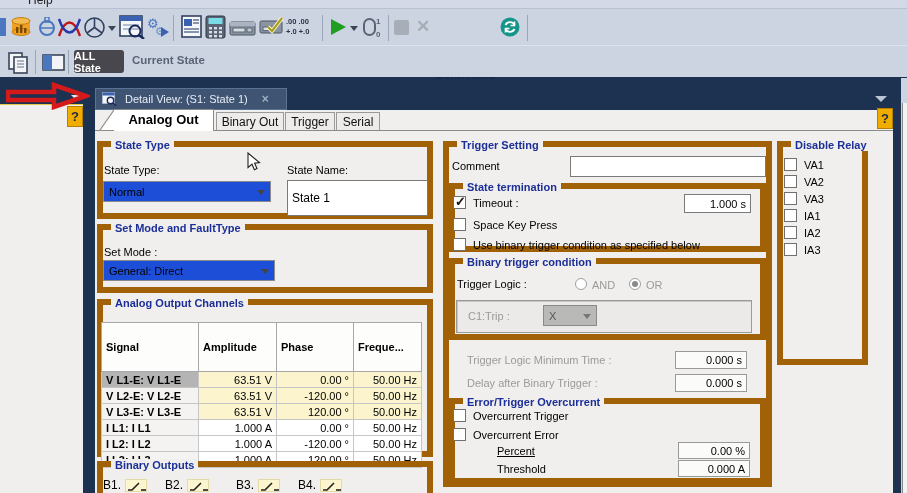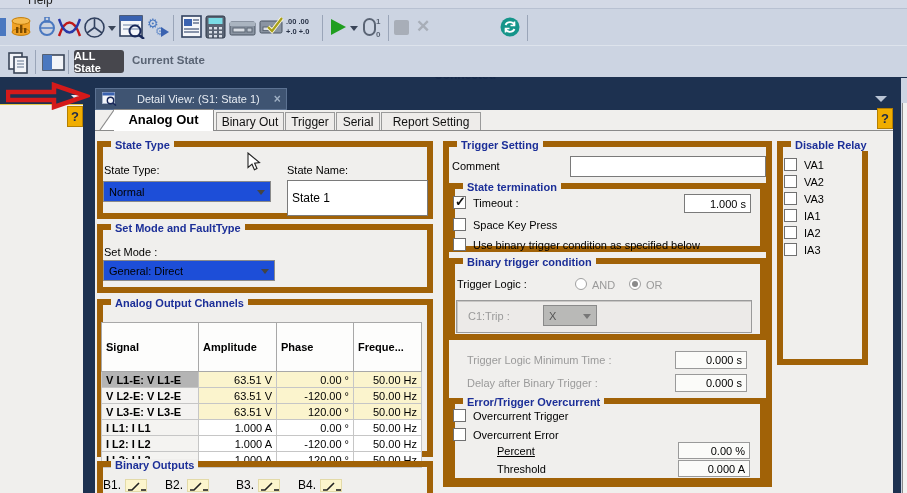--- a/index.html
+++ b/index.html
@@ -24,21 +24,21 @@
     display:flex; align-items:center; justify-content:center; }
   .currentstate { color:#5a6474; font-weight:bold; font-size:11.5px; }
 
   
   .left-panel { left:0; top:104px; width:83px; height:389px; background:#f0efed; border-top:1px solid #e6c84a; }
   .help-badge { width:16px; height:21px; background:#f0ad00; border:1px solid #b57f00; color:#1d2a4a;
     font-weight:bold; font-size:13px; display:flex; align-items:center; justify-content:center; }
 
   .dv-titletab { left:95px; top:88px; width:192px; height:22px; background:#3f5472; border:1px solid #5c7292;
     display:flex; align-items:center; }
-  .dv-title { color:#e8edf4; font-size:11px; margin-left:20px; white-space:nowrap; }
+  .dv-title { color:#e8edf4; font-size:11px; margin-left:8px; white-space:nowrap; }
   .dv-close { color:#9fb0c4; font-size:12px; font-weight:bold; margin-left:14px; }
   .nav-chevron { width:0; height:0; border-left:6px solid transparent; border-right:6px solid transparent; border-top:6px solid #b9c4d4; }
 
   .tabstrip { left:95px; top:110px; width:798px; height:20px; background:#f0efed; }
   .dv-content { left:95px; top:130px; width:798px; height:363px; background:#f0efed; border-top:1px solid #8a8a8a; }
   .tab { position:absolute; background:#eeecea; border:1px solid #9a9a9a; border-bottom:none; text-align:center;
     font-size:12px; color:#111; line-height:18px; }
   .tab-active { position:absolute; background:#fff; border:1px solid #8a8a8a; border-bottom:none; border-left:none;
     text-align:center; font-weight:bold; font-size:13px; line-height:20px; z-index:3; }
 
@@ -289,21 +289,20 @@
   <div class="abs dv-content"></div>
 
   <svg class="abs" style="left:98px;top:109px;z-index:3;" width="18" height="22" viewBox="0 0 18 22">
     <polygon points="2,21 16,1 16,21" fill="#ffffff"></polygon>
     <line x1="2" y1="21" x2="16" y2="1" stroke="#8a8a8a" stroke-width="1.2"></line>
   </svg>
   <div class="abs tab-active" style="left:114px;top:109px;width:100px;height:22px;">Analog Out</div>
   <div class="abs tab" style="left:216px;top:112px;width:68px;height:18px;">Binary Out</div>
   <div class="abs tab" style="left:285px;top:112px;width:50px;height:18px;">Trigger</div>
   <div class="abs tab" style="left:336px;top:112px;width:44px;height:18px;">Serial</div>
-  <div class="abs tab" style="left:381px;top:112px;width:100px;height:18px;">Report Setting</div>
 
   <div class="abs help-badge" style="left:877px;top:108px;z-index:4;">?</div>
 
   <div class="abs right-strip-navy"></div>
   <div class="abs right-strip-light"></div>
   <div class="abs right-strip-white"></div>
 
   <div class="gb" style="left:97px;top:141px;width:336px;height:78px;">
     <span class="gb-legend">State Type</span>
   </div>

